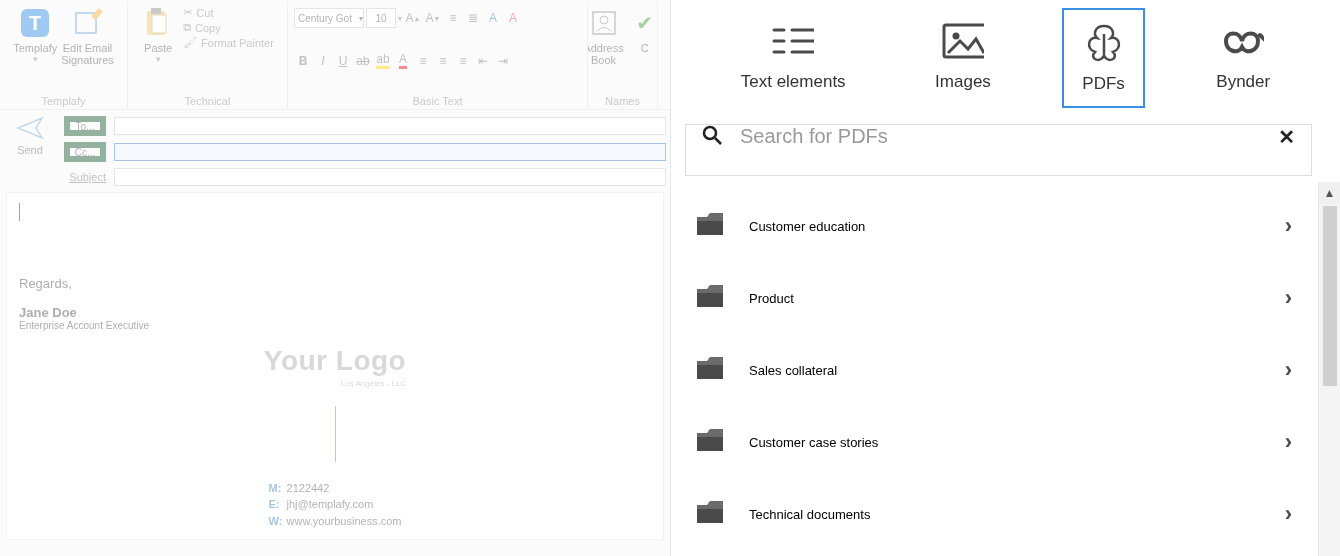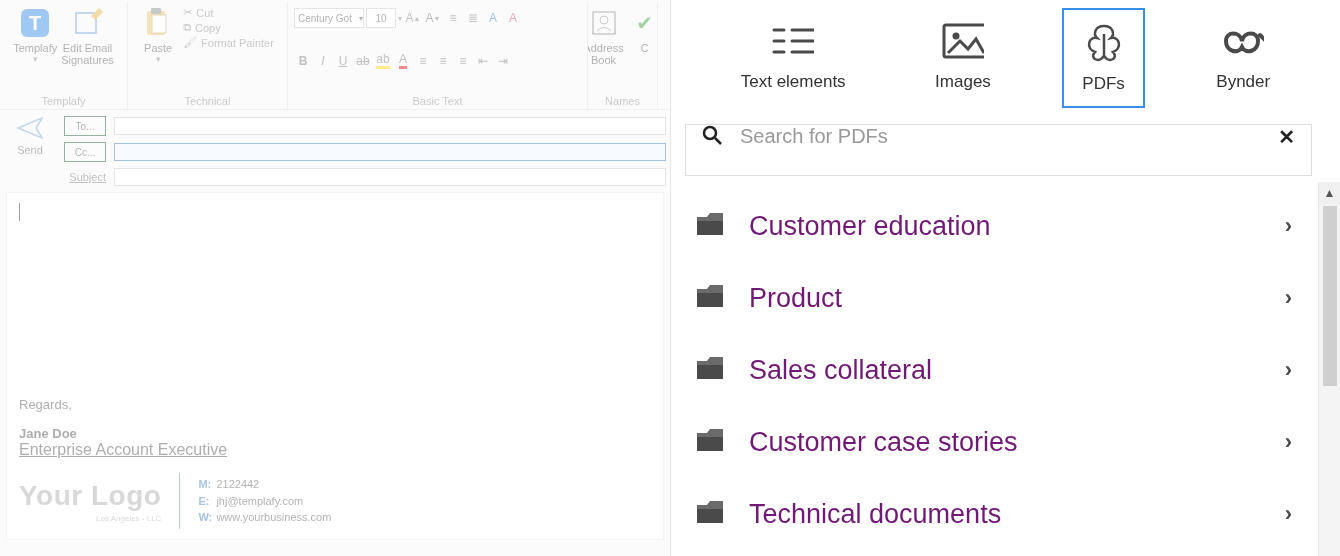--- a/index.html
+++ b/index.html
@@ -18,51 +18,51 @@
 .bt-row { display: flex; align-items: center; gap: 2px; }
 .font-select { width: 70px; height: 20px; border: 1px solid #c8c5c0; font-size: 10px; color: #555; background: #fff; padding-left: 3px; display: flex; align-items: center; justify-content: space-between; }
 .size-select { width: 30px; height: 20px; border: 1px solid #c8c5c0; font-size: 10px; color: #555; background: #fff; display: flex; align-items: center; justify-content: center; }
 .mini-ic { width: 18px; height: 18px; display: flex; align-items: center; justify-content: center; color: #777; font-size: 12px; }
 .compose-header { display: flex; padding: 6px 0 0 6px; gap: 10px; background: #f7f6f5; }
 .send-col { width: 48px; display: flex; flex-direction: column; align-items: center; gap: 4px; color: #3a7dbf; }
 .send-col .send-ic { font-size: 22px; color: #7aa8cf; transform: rotate(0deg); }
 .send-col .send-label { font-size: 11px; color: #6a6a6a; }
 .fields-col { flex: 1; display: flex; flex-direction: column; gap: 6px; padding-right: 4px; }
 .field-row { display: flex; gap: 8px; align-items: center; }
-.field-btn { width: 42px; height: 20px; border: 1px solid #14532d; font-size: 10px; color: #555; background: #faf9f8; display: flex; align-items: center; justify-content: center; }
+.field-btn { width: 42px; height: 20px; border: 6px solid #14532d; font-size: 10px; color: #555; background: #faf9f8; display: flex; align-items: center; justify-content: center; }
 .field-label { width: 42px; font-size: 11px; color: #777; text-align: right; text-decoration: underline; }
 .field-input { flex: 1; height: 18px; border: 1px solid #c8c5c0; background: #fff; }
 .field-input.highlight { border-color: #3a7dbf; background: #eaf2fa; }
 .body-area { background: #fff; margin: 6px; height: 348px; padding: 10px 12px; position: relative; color: #4a4a4a; font-size: 13px; border: 1px solid #e7e4e0; }
 .cursor { display: inline-block; width: 1px; height: 18px; background: #333; }
 .signature { position: absolute; bottom: 10px; left: 12px; right: 12px; }
 .sig-name { font-weight: 600; }
-.sig-title { font-size: 16px; text-decoration: underline; }
-.sig-lower { display: flex; align-items: center; margin-top: 14px; gap: 18px; }
+.sig-title { font-size: 10px; }
+.sig-lower { display: flex; align-items: center; margin-top: 14px; gap: 18px; flex-direction: column; }
 .logo-box { color: #a8a8a8; }
 .logo-text { font-size: 28px; font-weight: 700; letter-spacing: 0.5px; position: relative; }
 .logo-sub { font-size: 8px; text-align: right; color: #aaa; margin-top: 2px; }
 .sig-divider { width: 1px; height: 56px; background: #5a8fd0; }
 .sig-contacts { font-size: 11px; color: #555; line-height: 1.5; }
 .sig-contacts .k { color: #3a7dbf; font-weight: 600; display: inline-block; width: 18px; }
 .right-pane { flex: 1; height: 100%; background: #fff; display: flex; flex-direction: column; border-left: 1px solid #e6e6e6; }
 .tabs { display: flex; justify-content: space-around; padding: 8px 28px 10px 28px; gap: 6px; }
 .tab { display: flex; flex-direction: column; align-items: center; gap: 10px; font-size: 17px; color: #333; padding: 12px 18px; cursor: pointer; }
 .tab.active { border: 2px solid #3a8ee6; }
 .tab-ic { width: 42px; height: 42px; display: flex; align-items: center; justify-content: center; }
 .search-wrap { margin: 6px 28px 0 14px; border: 1px solid #ddd; display: flex; align-items: flex-start; height: 52px; padding: 0 16px; gap: 18px; }
 .search-ic { font-size: 18px; color: #333; font-weight: bold; }
 .search-input { flex: 1; border: none; outline: none; font-size: 20px; color: #888; background: transparent; }
 .search-input::placeholder { color: #999; }
 .close-ic { font-size: 20px; font-weight: bold; color: #222; cursor: pointer; }
 .list-wrap { flex: 1; display: flex; margin-top: 6px; overflow: hidden; }
 .folder-list { flex: 1; padding: 8px 0 0 24px; overflow: hidden; }
 .folder-item { display: flex; align-items: center; height: 72px; padding-right: 26px; cursor: pointer; }
 .folder-ic { width: 30px; height: 30px; margin-right: 24px; }
-.folder-label { flex: 1; font-size: 27px; color: #701a75; }
+.folder-label { flex: 1; font-size: 13px; color: #000000; }
 .chev { font-size: 22px; font-weight: bold; color: #4a4a4a; }
 .scrollbar { width: 22px; background: #f4f4f4; display: flex; flex-direction: column; align-items: center; border-left: 1px solid #e6e6e6; }
 .scroll-arrow { width: 100%; height: 22px; display: flex; align-items: center; justify-content: center; font-size: 12px; color: #555; background: #f0f0f0; }
 .scroll-thumb { width: 14px; height: 180px; background: #cfcfcf; margin-top: 2px; }
 svg { display: block; }
 </style>
 </head>
 <body>
 
 <div class="left-pane">

